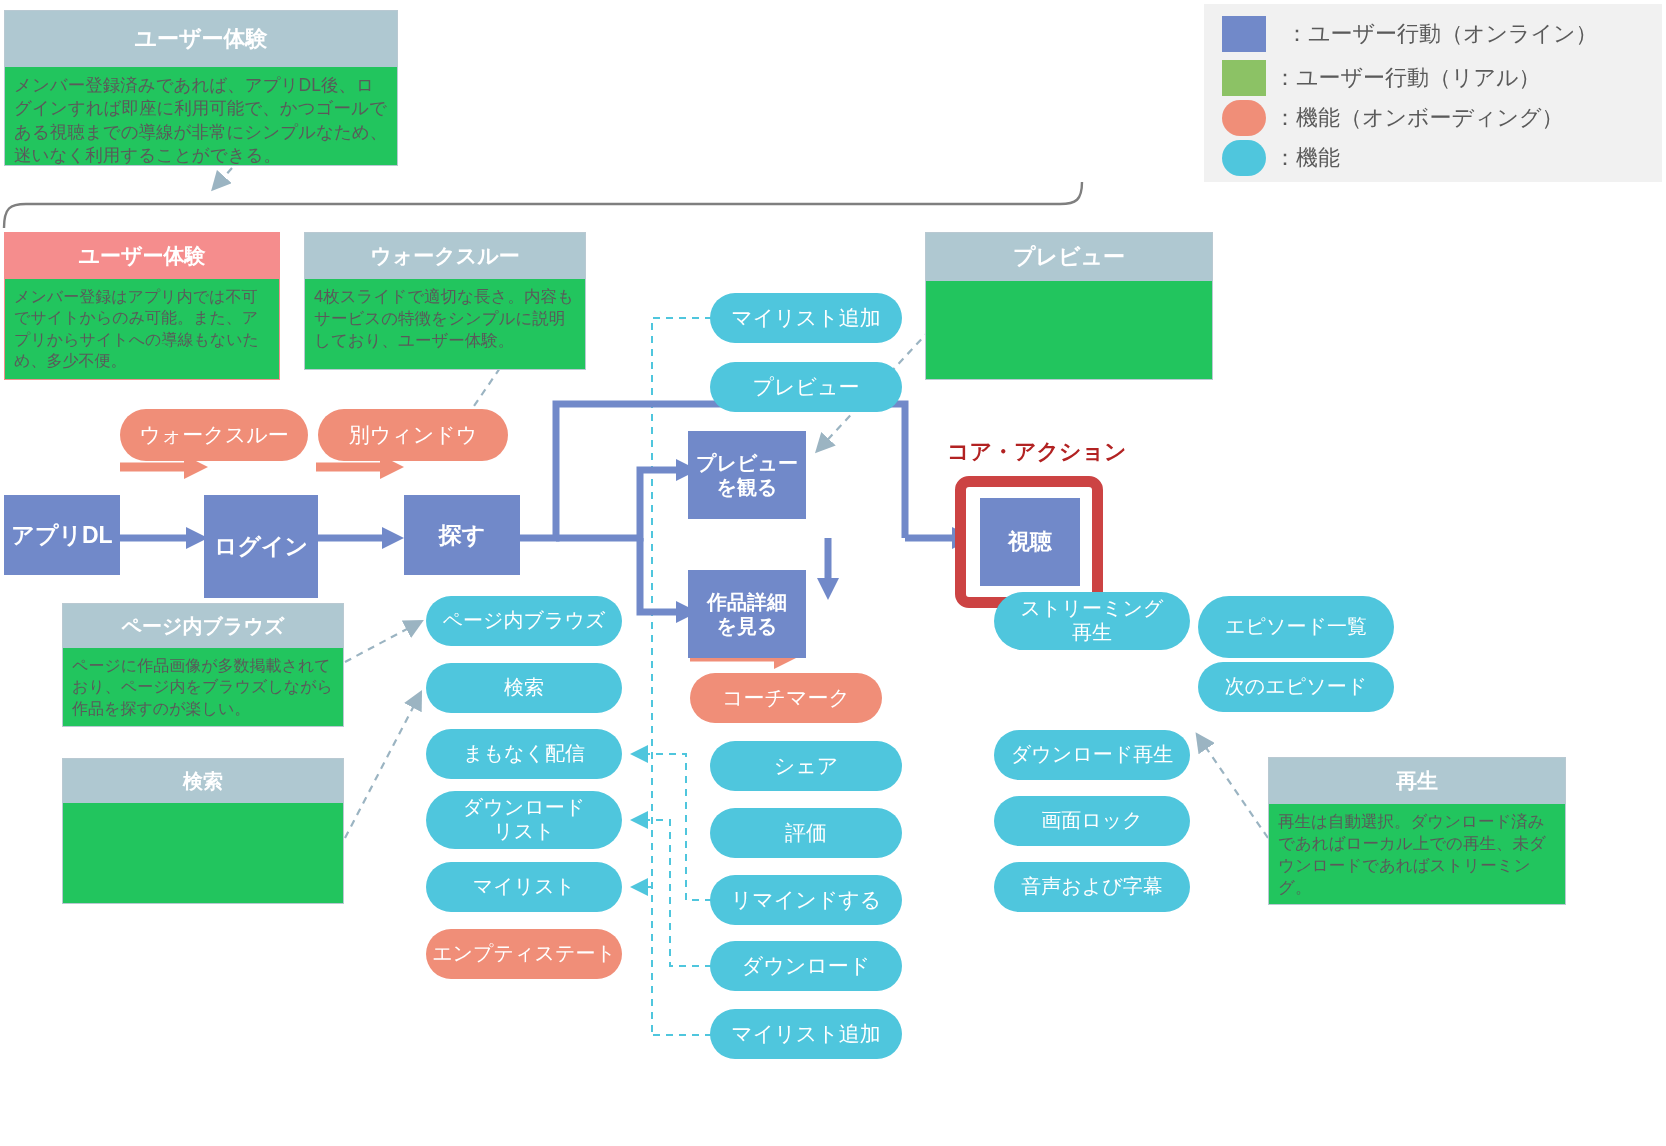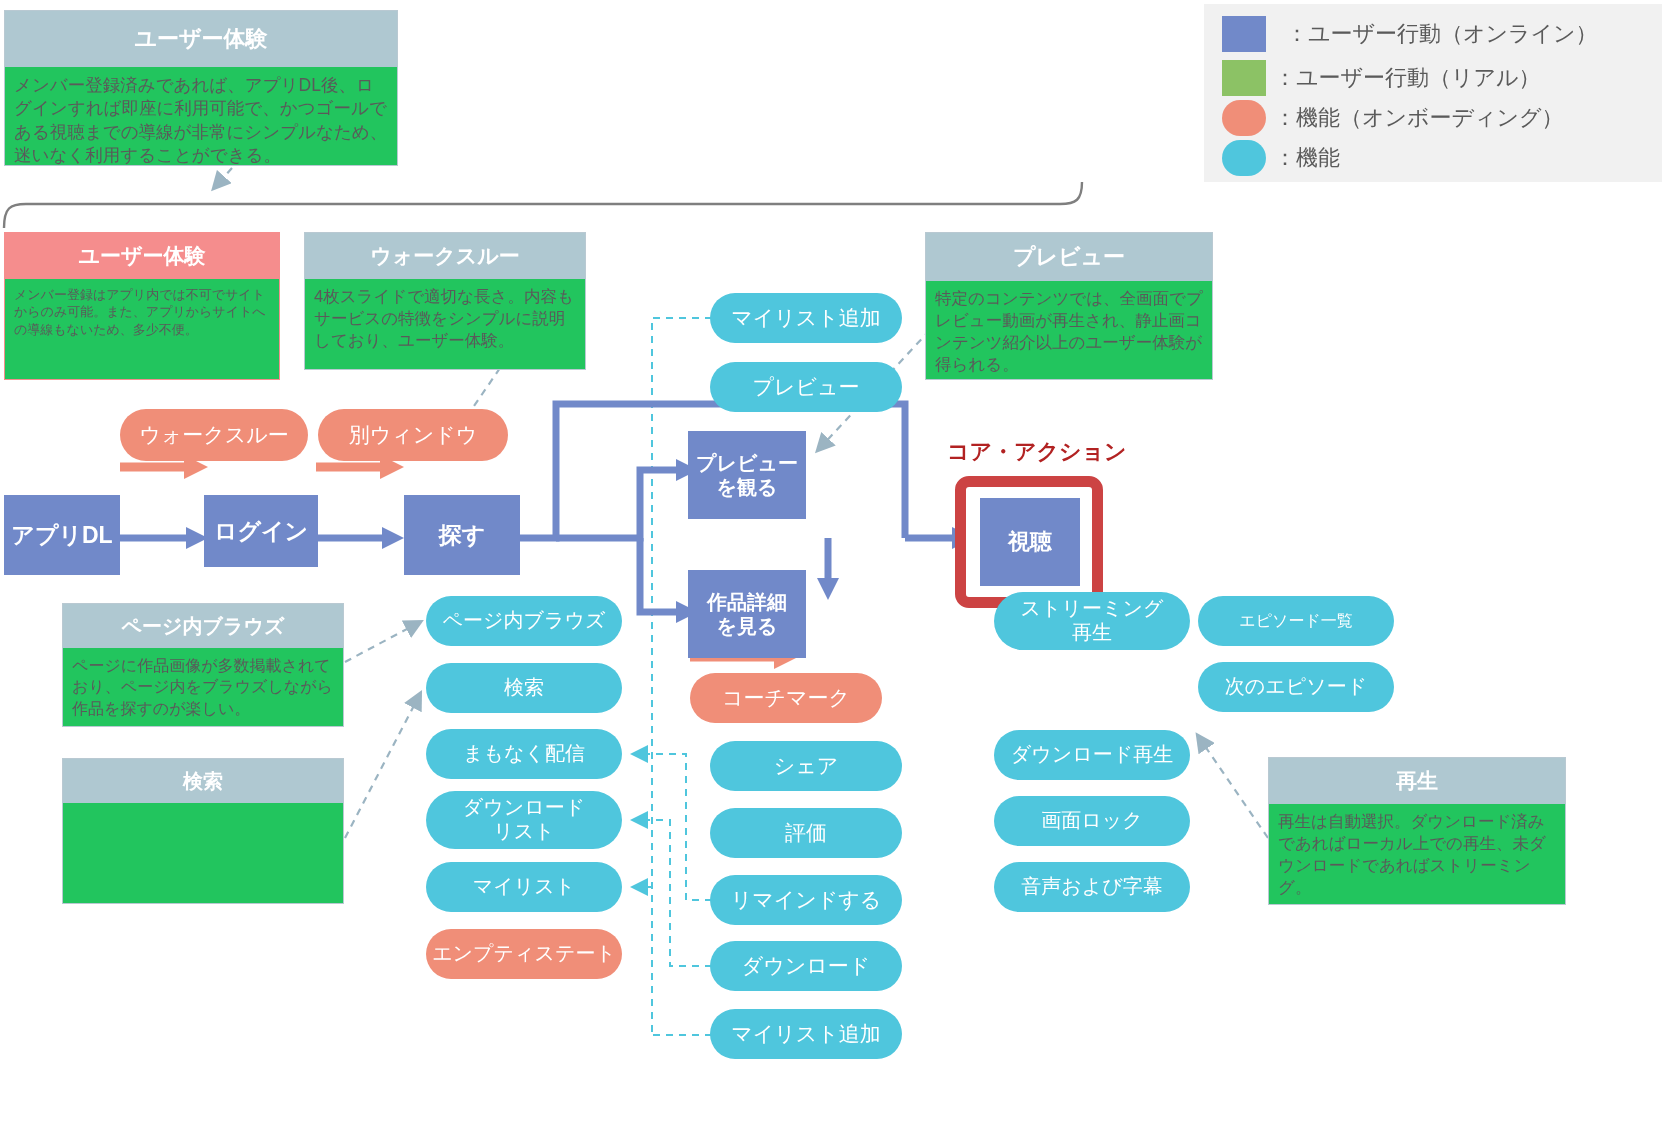--- a/index.html
+++ b/index.html
@@ -125,52 +125,51 @@
   <div class="lgtx">：機能</div>
 </div>
 
 <div class="note" style="left:4px;top:10px;width:394px;height:156px;">
   <div class="note-hd" style="height:56px;font-size:22px;">ユーザー体験</div>
   <div class="note-bd" style="font-size:17.5px;">メンバー登録済みであれば、アプリDL後、ログインすれば即座に利用可能で、かつゴールである視聴までの導線が非常にシンプルなため、迷いなく利用することができる。</div>
 </div>
 
 <div class="note red" style="left:4px;top:232px;width:276px;height:148px;">
   <div class="note-hd" style="height:46px;font-size:21px;">ユーザー体験</div>
-  <div class="note-bd" style="font-size:13px;">メンバー登録はアプリ内では不可でサイトからのみ可能。また、アプリからサイトへの導線もないため、多少不便。</div>
+  <div class="note-bd" style="font-size:16px;">メンバー登録はアプリ内では不可でサイトからのみ可能。また、アプリからサイトへの導線もないため、多少不便。</div>
 </div>
 
 <div class="note" style="left:304px;top:232px;width:282px;height:138px;">
   <div class="note-hd" style="height:46px;font-size:21px;">ウォークスルー</div>
   <div class="note-bd" style="font-size:16.5px;">4枚スライドで適切な長さ。内容もサービスの特徴をシンプルに説明しており、ユーザー体験。</div>
 </div>
 
 <div class="note" style="left:925px;top:232px;width:288px;height:148px;">
   <div class="note-hd" style="height:48px;font-size:22px;">プレビュー</div>
-  <div class="note-bd" style="font-size:16.5px;">特定のコンテンツでは、全画面でプレビュー動画が再生され、静止画コンテンツ紹介以上のユーザー体験が得られる。</div>
 </div>
 
 <div class="note" style="left:62px;top:603px;width:282px;height:124px;">
   <div class="note-hd" style="height:44px;font-size:20px;">ページ内ブラウズ</div>
   <div class="note-bd" style="font-size:16px;">ページに作品画像が多数掲載されており、ページ内をブラウズしながら作品を探すのが楽しい。</div>
 </div>
 
 <div class="note" style="left:62px;top:758px;width:282px;height:146px;">
   <div class="note-hd" style="height:44px;font-size:20px;">検索</div>
 </div>
 
 <div class="note" style="left:1268px;top:757px;width:298px;height:148px;">
   <div class="note-hd" style="height:46px;font-size:21px;">再生</div>
   <div class="note-bd" style="font-size:16.5px;">再生は自動選択。ダウンロード済みであればローカル上での再生、未ダウンロードであればストリーミング。</div>
 </div>
 
 <div class="pill sa" style="left:120px;top:409px;width:188px;height:52px;font-size:21px;">ウォークスルー</div>
 <div class="pill sa" style="left:318px;top:409px;width:190px;height:52px;font-size:21px;">別ウィンドウ</div>
 
 <div class="pbox" style="left:4px;top:495px;width:116px;height:80px;font-size:23px;">アプリDL</div>
-<div class="pbox" style="left:204px;top:495px;width:114px;height:72px;font-size:23px;">ログイン</div>
+<div class="pbox" style="left:204px;top:495px;width:114px;height:103px;font-size:23px;">ログイン</div>
 <div class="pbox" style="left:404px;top:495px;width:116px;height:80px;font-size:23px;">探す</div>
 
 <div class="pbox" style="left:688px;top:431px;width:118px;height:88px;font-size:20px;
             flex-direction:column;">
   <span>プレビュー</span>
   <span>を観る</span>
 </div>
 
 <div class="pbox" style="left:688px;top:570px;width:118px;height:88px;font-size:20px;
             flex-direction:column;">
@@ -202,18 +201,18 @@
 <div class="pill cy" style="left:710px;top:808px;width:192px;height:50px;font-size:21px;">評価</div>
 <div class="pill cy" style="left:710px;top:875px;width:192px;height:50px;font-size:21px;">リマインドする</div>
 <div class="pill cy" style="left:710px;top:941px;width:192px;height:50px;font-size:21px;">ダウンロード</div>
 <div class="pill cy" style="left:710px;top:1009px;width:192px;height:50px;font-size:21px;">マイリスト追加</div>
 
 <div class="pill cy" style="left:994px;top:592px;width:196px;height:58px;font-size:20px;
             flex-direction:column;">
   <span>ストリーミング</span>
   <span>再生</span>
 </div>
-<div class="pill cy" style="left:1198px;top:596px;width:196px;height:50px;font-size:16px;">エピソード一覧</div>
+<div class="pill cy" style="left:1198px;top:596px;width:196px;height:62px;font-size:20px;">エピソード一覧</div>
 <div class="pill cy" style="left:1198px;top:662px;width:196px;height:50px;font-size:20px;">次のエピソード</div>
 
 <div class="pill cy" style="left:994px;top:730px;width:196px;height:50px;font-size:20px;">ダウンロード再生</div>
 <div class="pill cy" style="left:994px;top:796px;width:196px;height:50px;font-size:20px;">画面ロック</div>
 <div class="pill cy" style="left:994px;top:862px;width:196px;height:50px;font-size:20px;">音声および字幕</div>
 
 </body></html>

